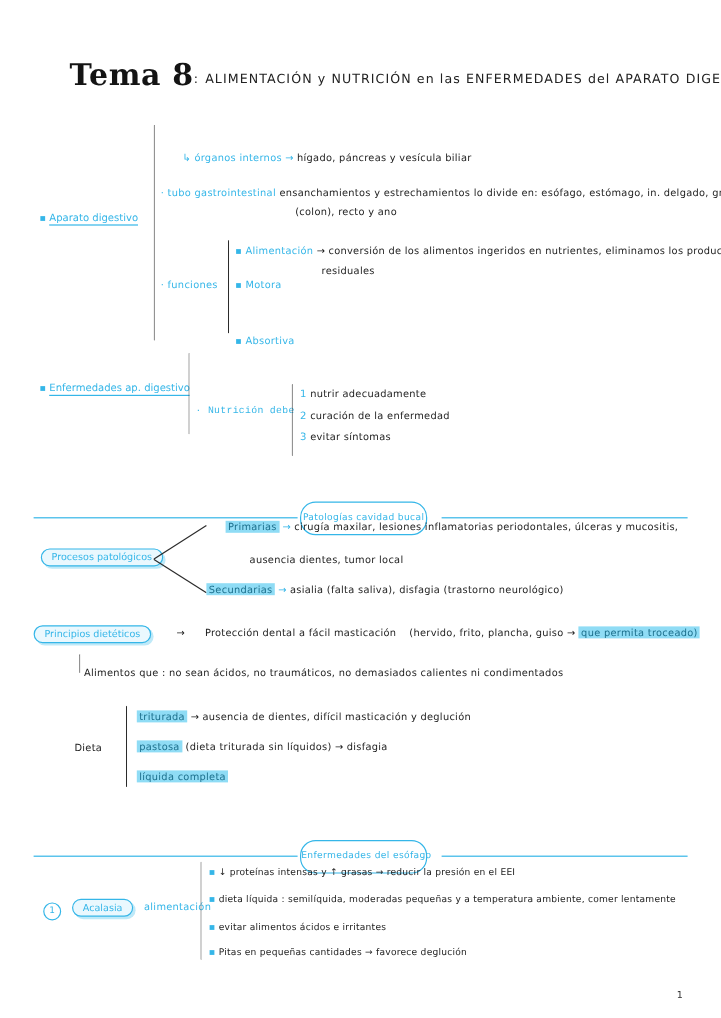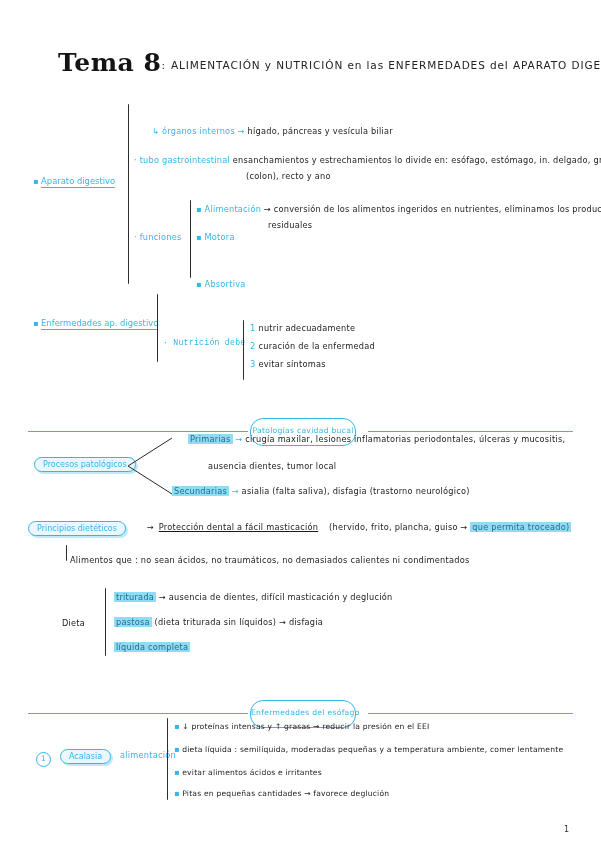--- a/index.html
+++ b/index.html
@@ -197,21 +197,21 @@
     <span class="hl">Secundarias</span>
     <span class="blue arr">→</span>
     <span class="ink">asialia (falta saliva), disfagia (trastorno neurológico)</span>
   </div>
 
   <div class="abs" style="left:28px;top:516px;">
     <span class="boxed" style="font-size:8px;">Principios dietéticos</span>
   </div>
   <div class="abs sm nw" style="left:147px;top:522px;">
     <span class="ink arr">→</span>
-    <span class="ink" style="margin-left:2px;text-decoration:underline;">Protección dental a fácil masticación</span>
+    <span class="ink" style="margin-left:14px;">Protección dental a fácil masticación</span>
     <span class="ink" style="margin-left:8px;">(hervido, frito, plancha, guiso</span>
     <span class="ink arr">→</span>
     <span class="hl">que permita troceado)</span>
   </div>
 
   <div class="brace" style="left:66px;top:545px;height:16px;border-left-width:1.2px;"></div>
   <div class="abs sm nw" style="left:70px;top:555px;">
     <span class="ink">Alimentos que : no sean ácidos, no traumáticos, no demasiados calientes ni condimentados</span>
   </div>
 

